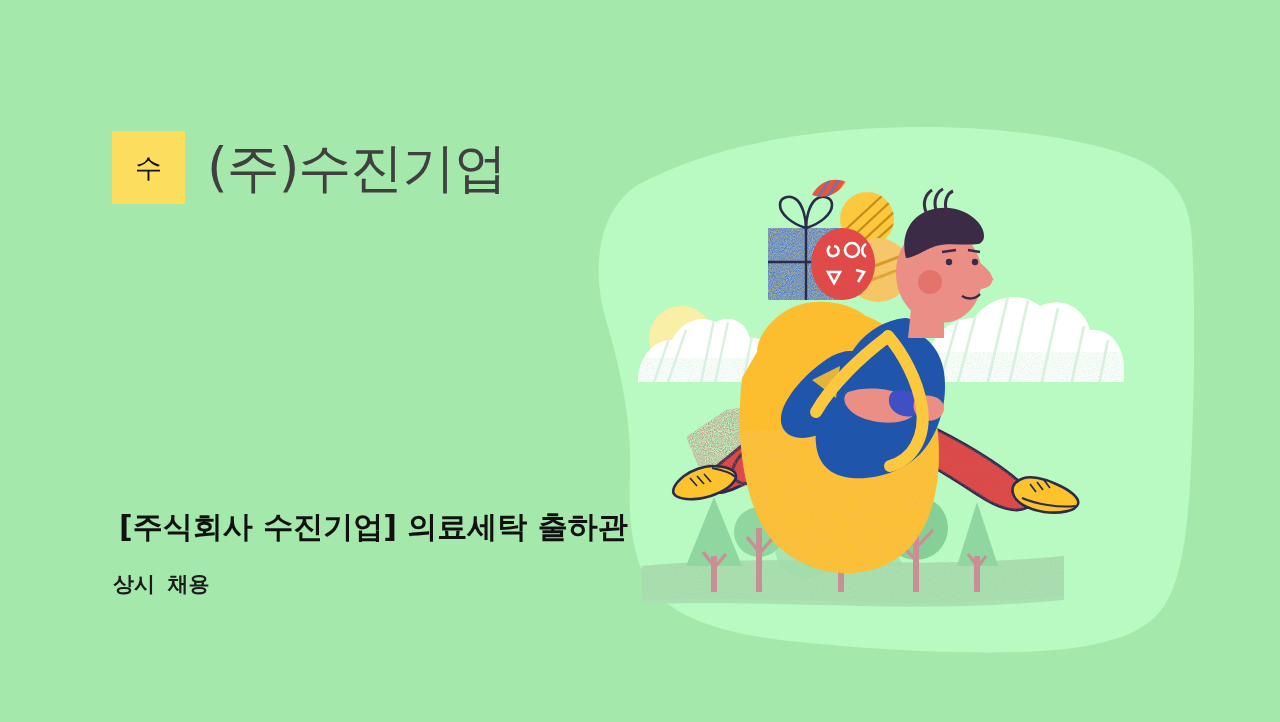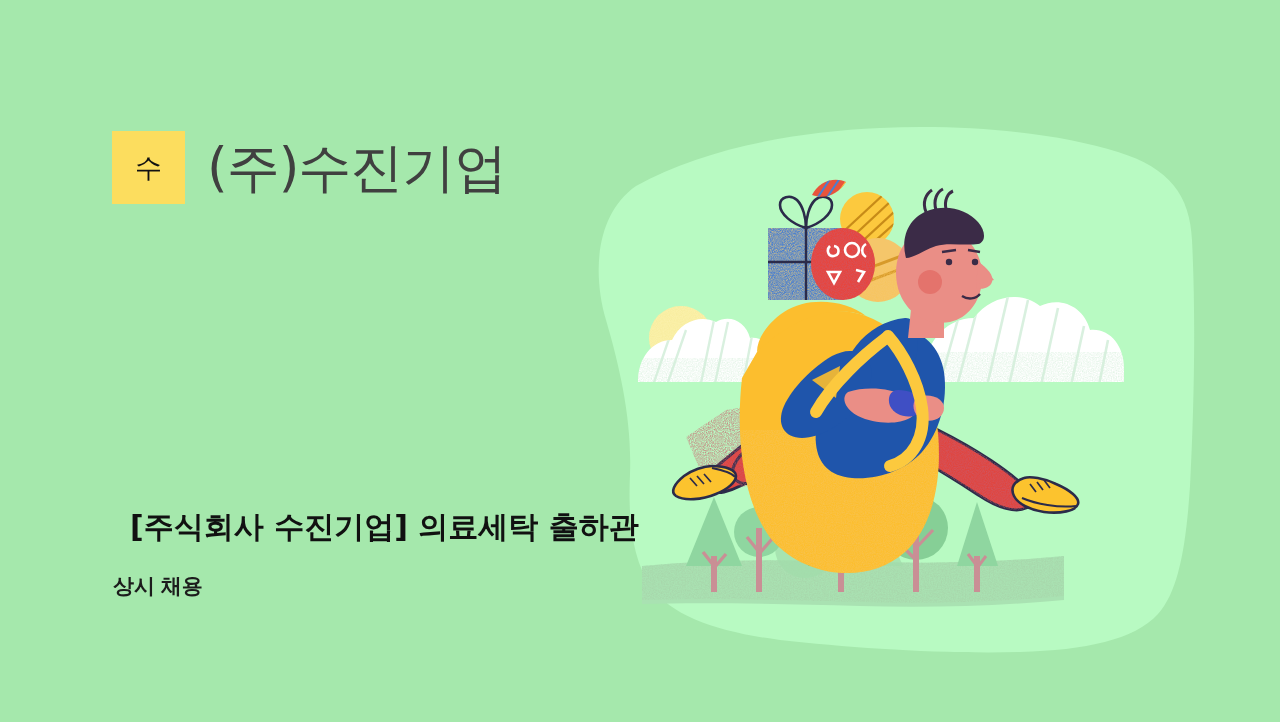--- a/index.html
+++ b/index.html
@@ -57,39 +57,39 @@
     color: #404040;
     font-weight: 400;
     letter-spacing: -1px;
     white-space: nowrap;
     font-family: "DejaVu Sans", "Liberation Sans", sans-serif;
   }
 
   
   .job-title {
     position: absolute;
-    left: 130px;
+    left: 119px;
     top: 508px;
     font-size: 30px;
     line-height: 1.25;
     color: #111111;
     font-weight: 700;
     white-space: nowrap;
     font-family: "DejaVu Sans", "Liberation Sans", sans-serif;
   }
   .job-status {
     position: absolute;
     left: 113px;
     top: 573px;
     font-size: 21px;
     line-height: 1.25;
     color: #1c1c1c;
     font-weight: 700;
     white-space: nowrap;
-    font-family: Liberation Sans, sans-serif;
+    font-family: Liberation Mono, monospace;
   }
 </style>
 </head>
 <body>
 
 <div id="card">
 
   <svg id="artwork" viewBox="0 0 1280 722" xmlns="http://www.w3.org/2000/svg" aria-hidden="true">
     <defs>
 

